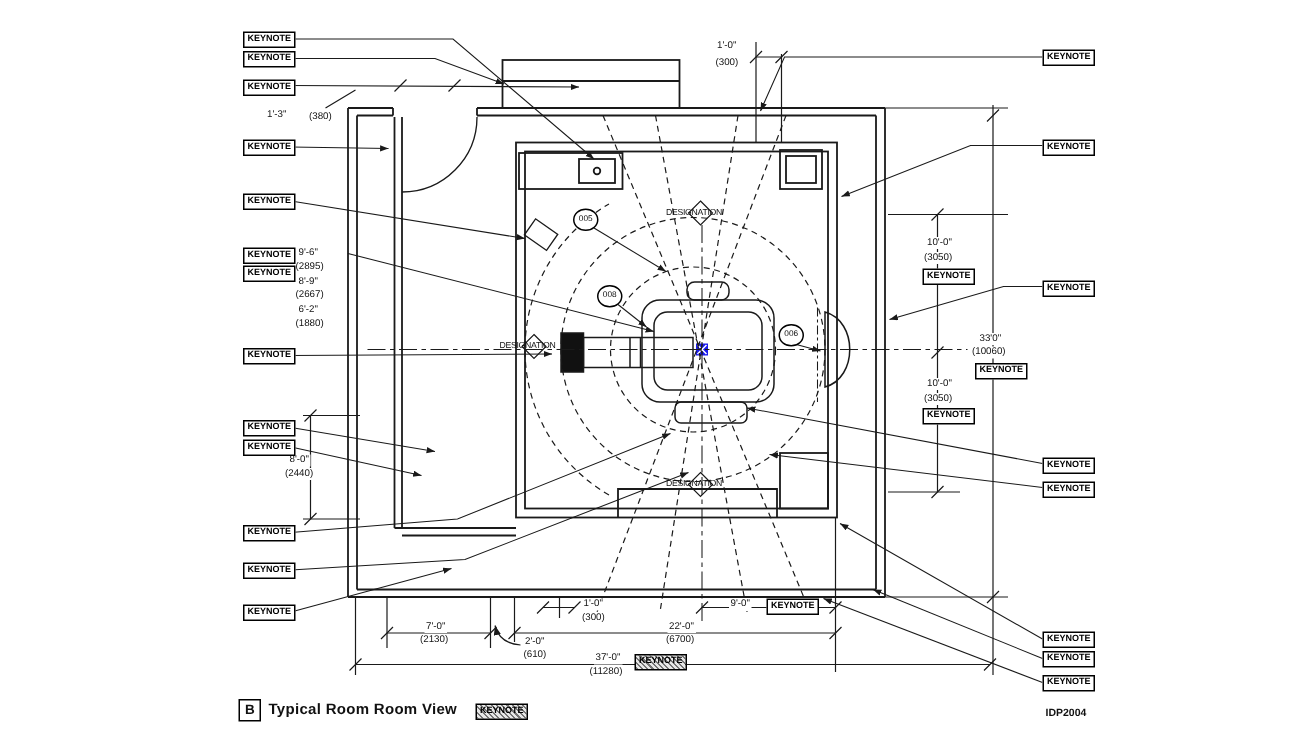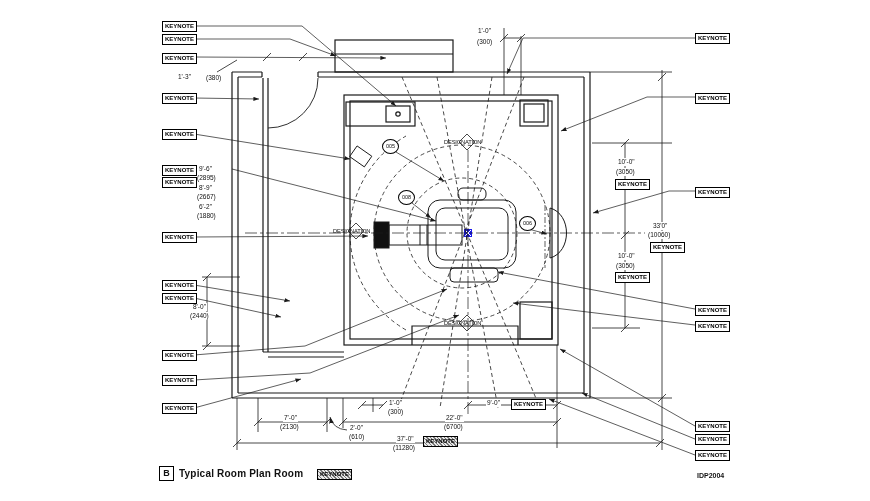--- a/index.html
+++ b/index.html
@@ -205,19 +205,19 @@
   <div class="balloon" style="left:382px;top:139px">005</div>
   <div class="balloon" style="left:398px;top:190px">008</div>
   <div class="balloon" style="left:519px;top:216px">006</div>
 
   <div class="desig" style="left:444px;top:138px">DESIGNATION</div>
   <div class="desig" style="left:333px;top:227px">DESIGNATION</div>
   <div class="desig" style="left:444px;top:319px">DESIGNATION</div>
 
   <div class="titlebar">
     <div class="detail-letter">B</div>
-    <div class="title-text">Typical Room Plan Room</div>
+    <div class="title-text">Typical Room Room View</div>
   </div>
   <div class="kn hatch" style="left:317px;top:469px">KEYNOTE</div>
 
   <div class="sheetcode">IDP2004</div>
 
 </div>
 
 </body></html>

